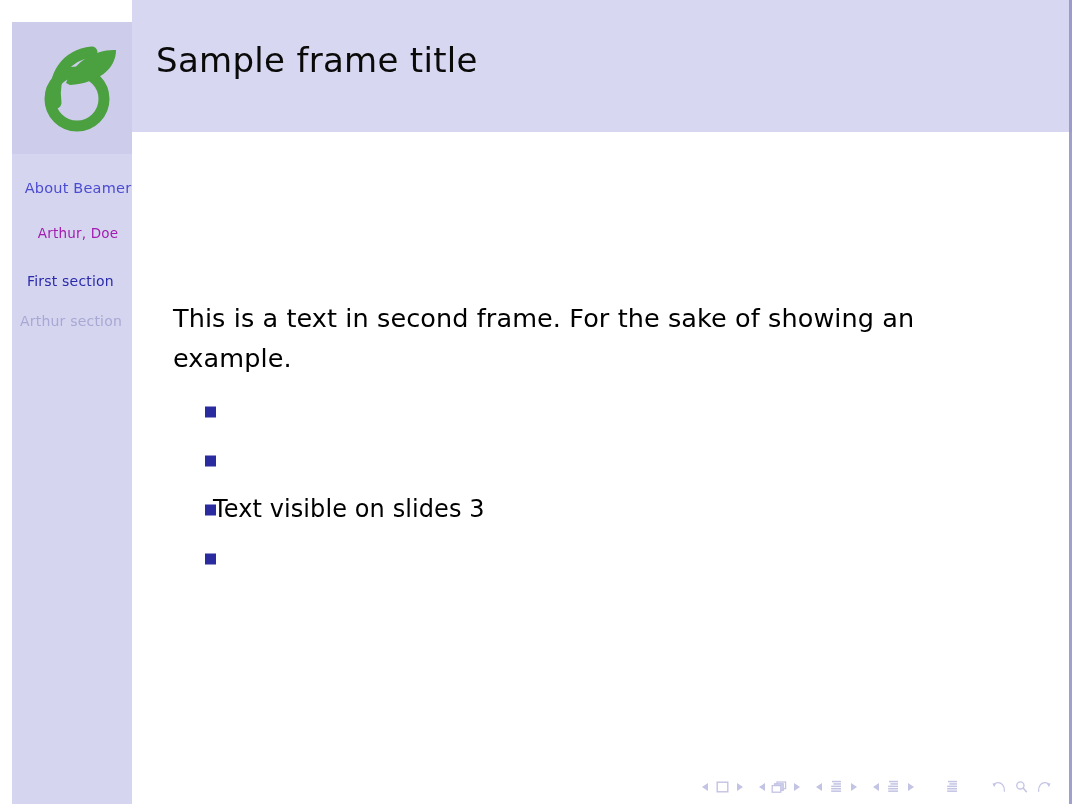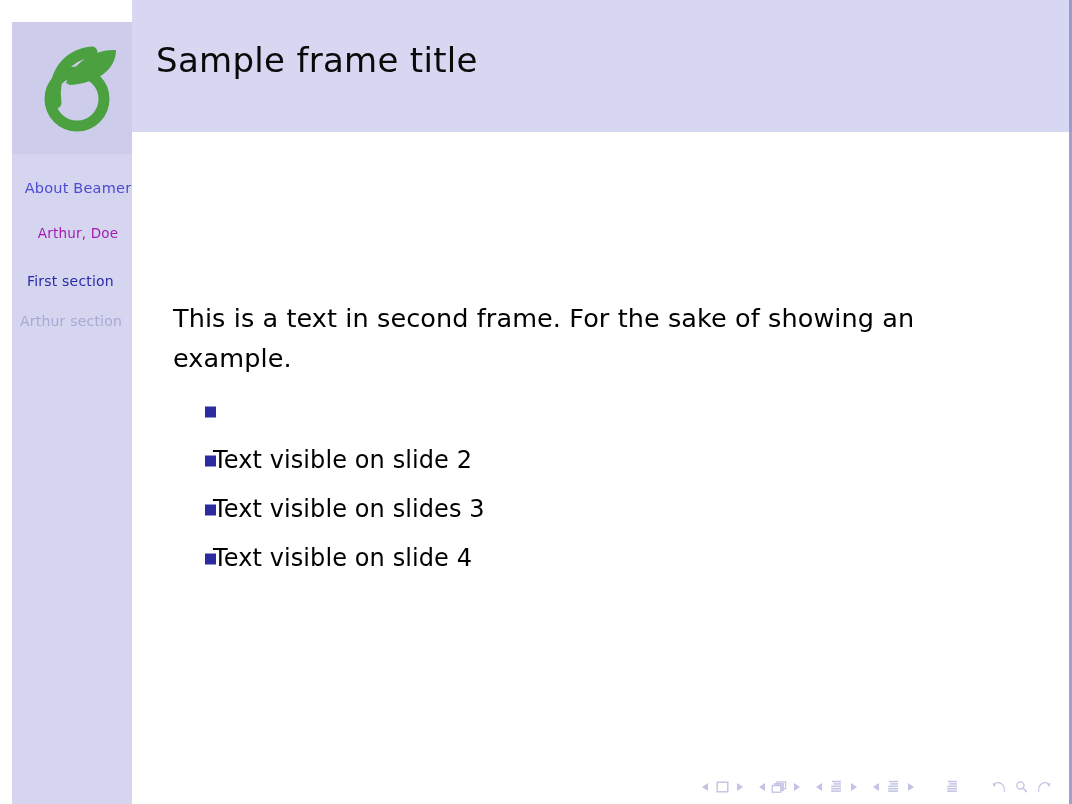--- a/index.html
+++ b/index.html
@@ -309,29 +309,27 @@
   <div id="body">
 
     <p id="para">This is a text in second frame. For the sake of showing an example.</p>
 
     <ul id="itemize">
       <li>
         <span class="bullet"></span>
       </li>
       <li>
         <span class="bullet"></span>
-        <span class="item-text">Text visible on slide 2</span>
       </li>
       <li>
         <span class="bullet"></span>
         <span class="item-text">Text visible on slides 3</span>
       </li>
       <li>
         <span class="bullet"></span>
-        <span class="item-text">Text visible on slide 4</span>
       </li>
     </ul>
 
     <div id="navsymbols">
 
       <div class="nav-group">
         <span class="nav-arrow left"></span>
         <span class="nav-icon">
           <svg width="13" height="12" viewBox="0 0 13 12" aria-hidden="true">
             <rect x="1.2" y="1.2" width="10.6" height="9.6" fill="none" stroke="#c3c3e4" stroke-width="1.4"></rect>

